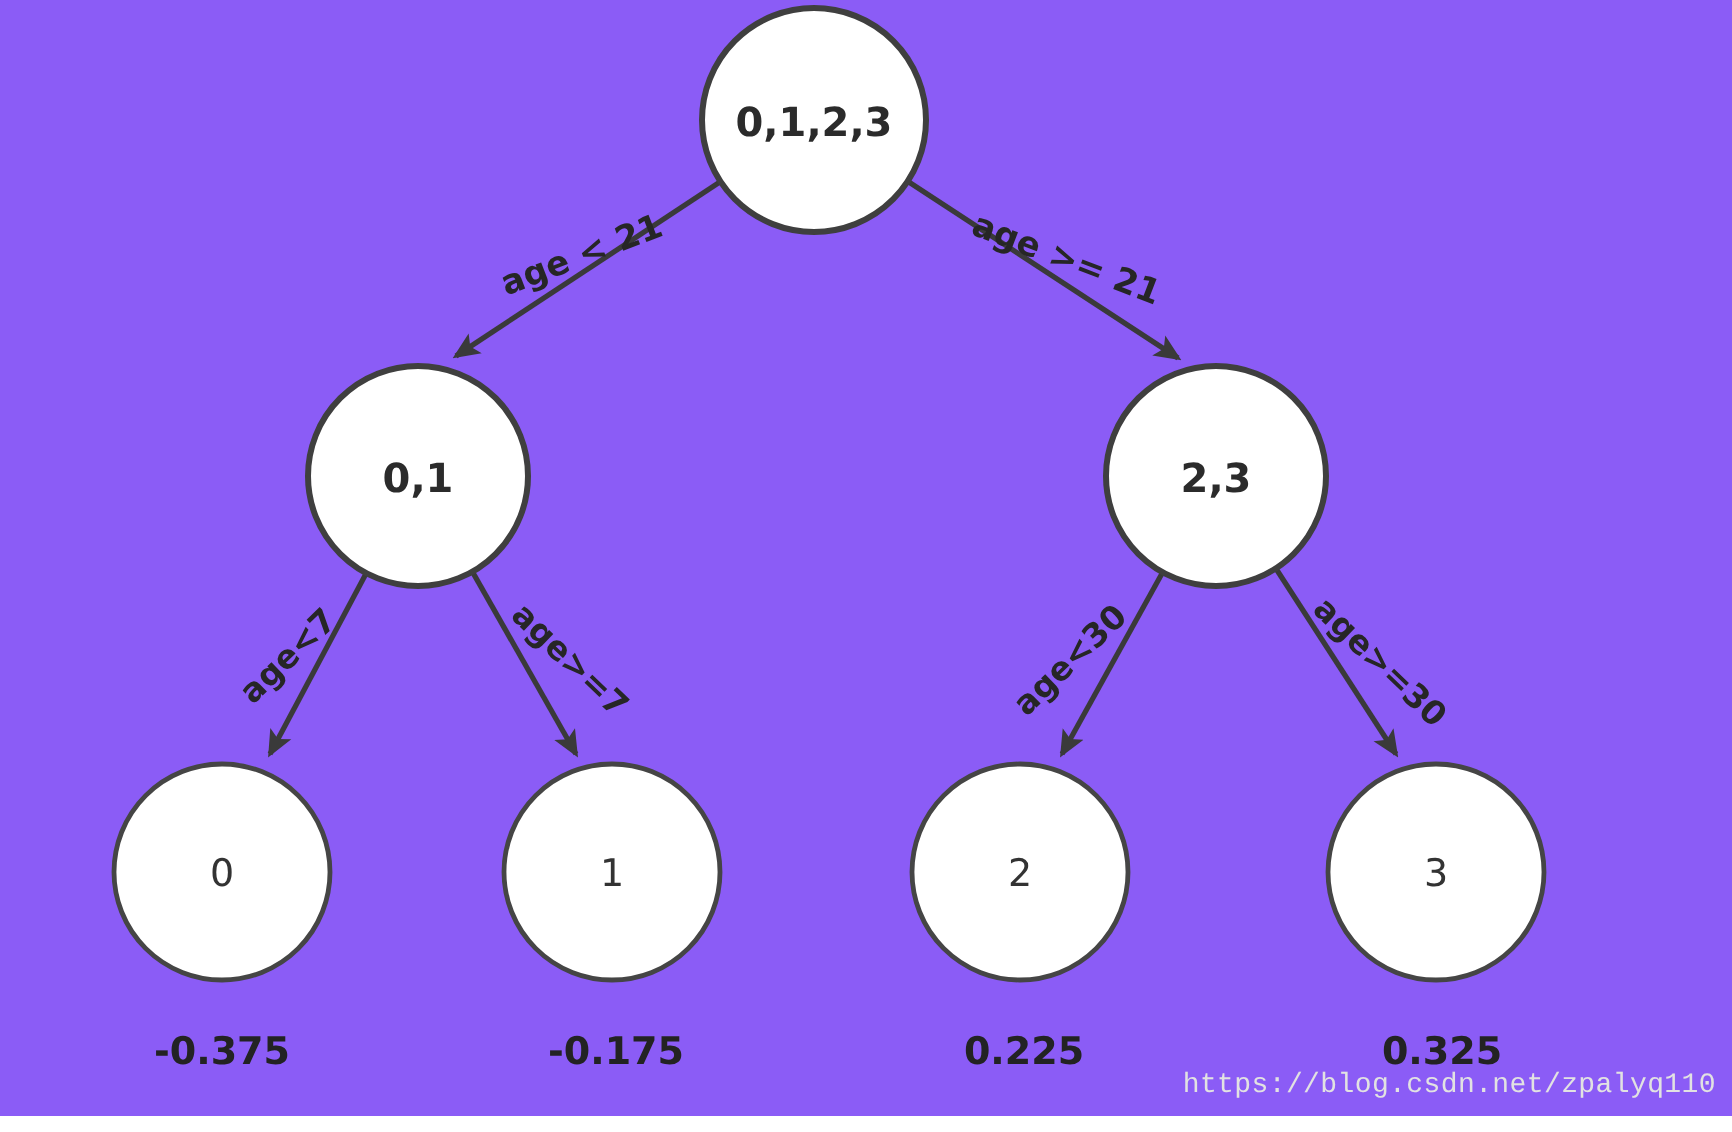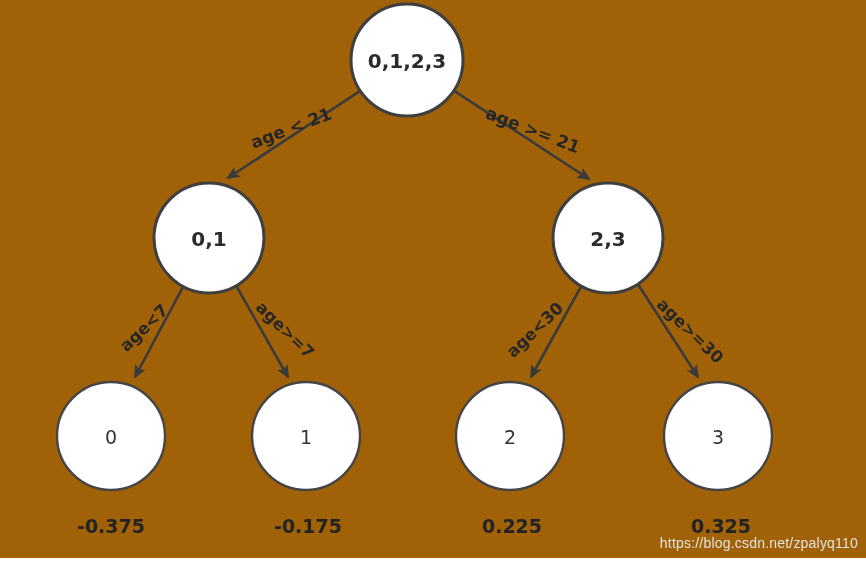--- a/index.html
+++ b/index.html
@@ -7,21 +7,21 @@
     padding: 0;
     background: #ffffff;
   }
   body {
     font-family: "DejaVu Sans", sans-serif;
   }
   #canvas {
     position: relative;
     width: 866px;
     height: 558px;
-    background: #a16207;
+    background: #8b5cf6;
     overflow: hidden;
   }
   svg#tree {
     position: absolute;
     top: 0;
     left: 0;
     width: 866px;
     height: 566px;
   }
   .node-circle {
@@ -67,21 +67,21 @@
     font-weight: bold;
     font-size: 19px;
     fill: #232323;
     text-anchor: middle;
     dominant-baseline: central;
   }
   .watermark {
     position: absolute;
     right: 8px;
     bottom: 7px;
-    font-family: Liberation Sans, sans-serif;
+    font-family: Liberation Mono, monospace;
     font-size: 14px;
     color: #e2e2e2;
     letter-spacing: 0.2px;
     white-space: nowrap;
     user-select: none;
   }
 </style>
 </head>
 <body>
 

